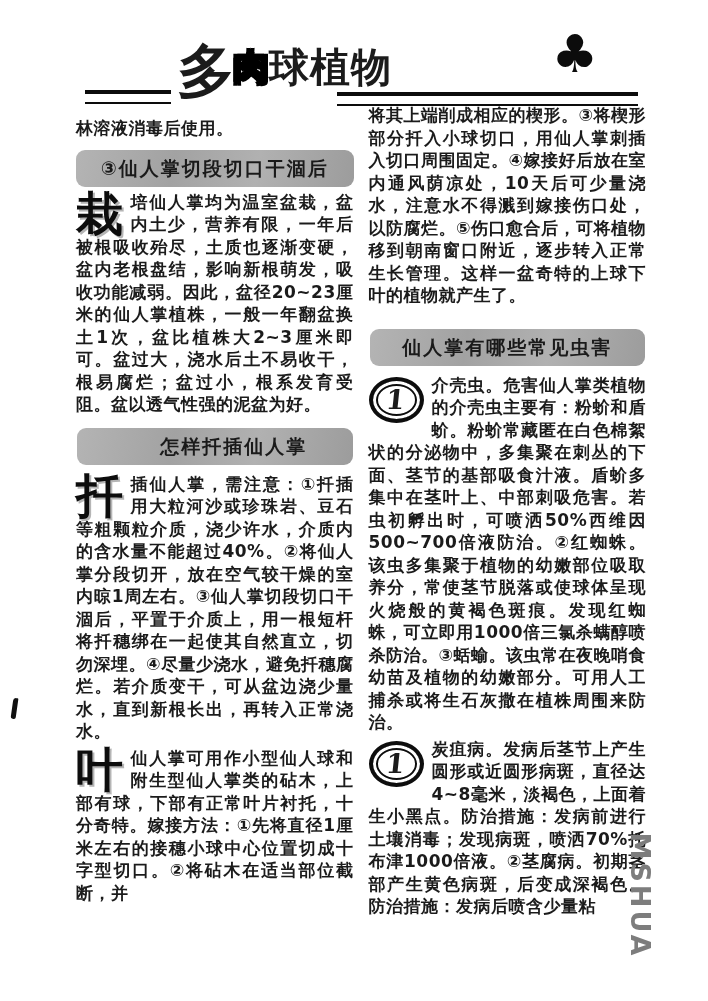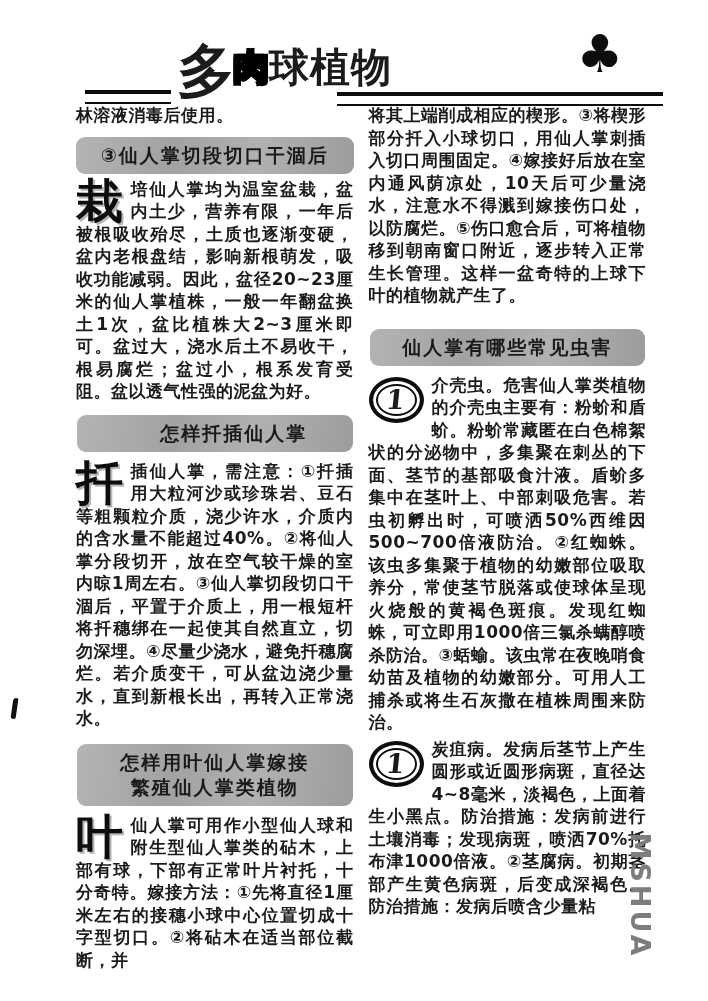--- a/index.html
+++ b/index.html
@@ -5,37 +5,37 @@
   html,body{margin:0;padding:0;}
   body{
     width:708px;height:1001px;position:relative;overflow:hidden;
     background:#ffffff;
     font-family:"DejaVu Sans",sans-serif;
     color:#1b1b1b;
   }
   .page{position:absolute;inset:0;}
 
   
-  .masthead{position:absolute;top:40px;left:85px;right:45px;height:62px;}
+  .masthead{position:absolute;top:40px;left:85px;right:70px;height:62px;}
   .rule{position:absolute;height:8px;border-top:4px solid #0c0c0c;border-bottom:2px solid #0c0c0c;}
   .rule-left{left:0;top:50px;width:86px;}
   .rule-right{left:252px;right:0;top:52px;}
   .title{position:absolute;left:92px;top:0;white-space:nowrap;font-weight:900;}
   .t-big{font-size:58px;line-height:60px;vertical-align:-10px;letter-spacing:-2px;}
   .t-outline{
     font-size:36px;font-weight:900;color:#ffffff;
     -webkit-text-stroke:2px #000;
     text-shadow:-2px -2px 0 #000,2px -2px 0 #000,-2px 2px 0 #000,2px 2px 0 #000;
     vertical-align:2px;
   }
   .t-rest{font-size:40px;letter-spacing:1px;vertical-align:0px;}
   .club{position:absolute;right:40px;top:-12px;font-size:52px;line-height:52px;color:#0c0c0c;}
 
   
-  .columns{position:absolute;top:102px;left:76px;width:570px;display:flex;gap:15px;}
+  .columns{position:absolute;top:102px;left:76px;width:570px;display:flex;gap:15px;align-items:center;}
   .col{flex:1;min-width:0;}
   .para,.cont{
     font-size:17px;line-height:22.5px;letter-spacing:.5px;
     text-align:justify;font-weight:600;margin:0;
   }
   .cont{margin:2px 0 10px 0;}
   .hbar{
     background:linear-gradient(100deg,#b4b4b4,#a2a2a2 35%,#b1b1b1 65%,#9c9c9c);
     border-radius:9px;
     color:#1a1a1a;font-weight:800;font-size:19px;letter-spacing:2px;
@@ -101,24 +101,20 @@
         <span class="dropcap">栽</span><span>培仙人掌均为温室盆栽，盆内土少，营养有限，一年后被根吸收殆尽，土质也逐渐变硬，盆内老根盘结，影响新根萌发，吸收功能减弱。因此，盆径20~23厘米的仙人掌植株，一般一年翻盆换土1次，盆比植株大2~3厘米即可。盆过大，浇水后土不易收干，根易腐烂；盆过小，根系发育受阻。盆以透气性强的泥盆为好。</span>
       </p>
 
       <div class="hbar s2">
         <span class="hline">怎样扦插仙人掌</span>
       </div>
       <p class="para after-bar">
         <span class="dropcap">扦</span><span>插仙人掌，需注意：①扦插用大粒河沙或珍珠岩、豆石等粗颗粒介质，浇少许水，介质内的含水量不能超过40%。②将仙人掌分段切开，放在空气较干燥的室内晾1周左右。③仙人掌切段切口干涸后，平置于介质上，用一根短杆将扦穗绑在一起使其自然直立，切勿深埋。④尽量少浇水，避免扦穗腐烂。若介质变干，可从盆边浇少量水，直到新根长出，再转入正常浇水。</span>
       </p>
 
-      <div class="hbar s3">
-        <span class="hline">怎样用叶仙人掌嫁接</span>
-        <span class="hline">繁殖仙人掌类植物</span>
-      </div>
       <p class="para after-bar">
         <span class="dropcap">叶</span><span>仙人掌可用作小型仙人球和附生型仙人掌类的砧木，上部有球，下部有正常叶片衬托，十分奇特。嫁接方法：①先将直径1厘米左右的接穗小球中心位置切成十字型切口。②将砧木在适当部位截断，并</span>
       </p>
     </div>
 
     <div class="col">
       <p class="para">将其上端削成相应的楔形。③将楔形部分扦入小球切口，用仙人掌刺插入切口周围固定。④嫁接好后放在室内通风荫凉处，10天后可少量浇水，注意水不得溅到嫁接伤口处，以防腐烂。⑤伤口愈合后，可将植物移到朝南窗口附近，逐步转入正常生长管理。这样一盆奇特的上球下叶的植物就产生了。</p>
 
       <div class="hbar rc-bar1">
         <span class="hline">仙人掌有哪些常见虫害</span>

